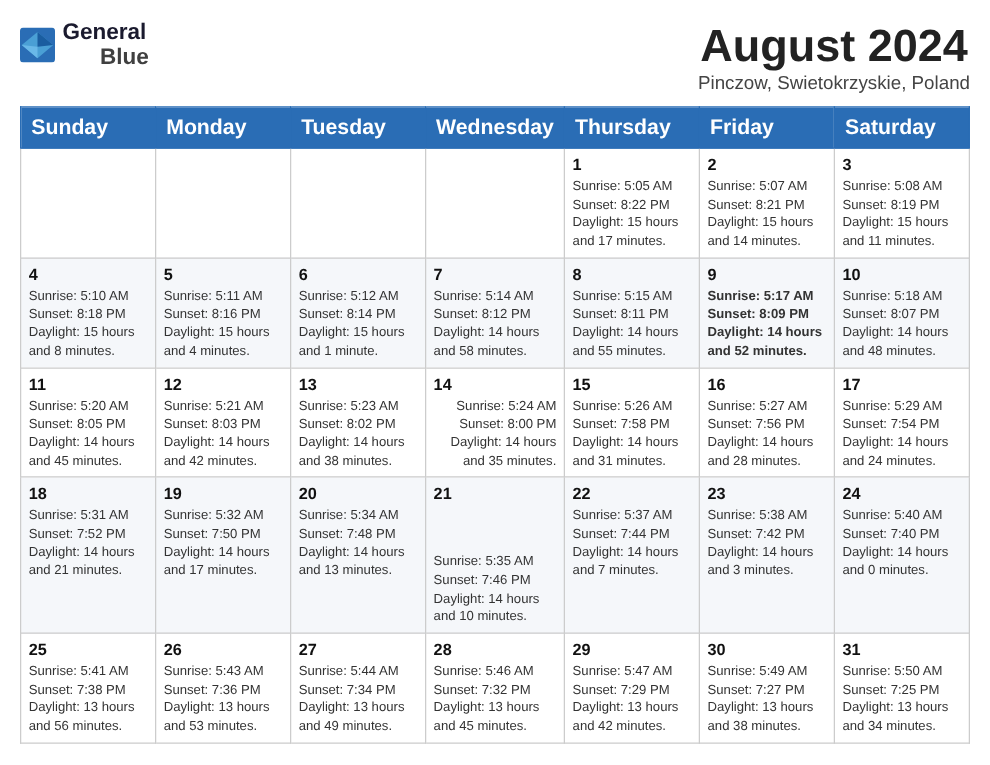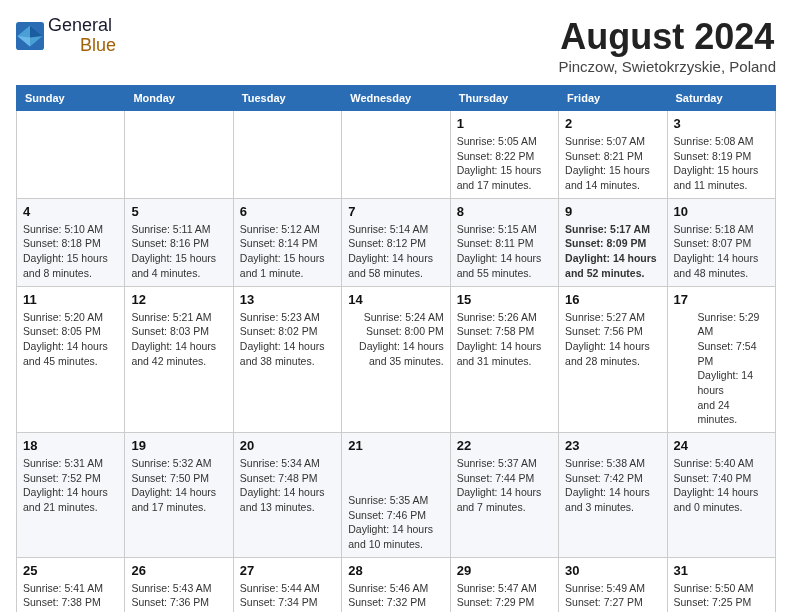--- a/index.html
+++ b/index.html
@@ -16,23 +16,24 @@
       align-items: flex-start;
       margin-bottom: 10px;
     }
     .logo {
       display: flex;
       align-items: center;
       gap: 4px;
     }
     .logo-text {
       font-size: 18px;
-      font-weight: normal;
+      font-weight: bold;
       color: #1a1a2e;
       line-height: 1.1;
+      text-align: center;
     }
     .logo-icon {
       width: 28px;
       height: 28px;
     }
     .title-block {
       text-align: right;
     }
     .month-year {
       font-size: 36px;
@@ -47,21 +48,21 @@
     .calendar {
       width: 100%;
       border-collapse: collapse;
       font-size: 11px;
     }
     .calendar th {
       background: #2a6db5;
       color: #fff;
       text-align: left;
       padding: 6px 8px;
-      font-size: 11px;
+      font-size: 17px;
       font-weight: bold;
       border: 1px solid #2a6db5;
     }
     .calendar td {
       vertical-align: top;
       padding: 5px 6px;
       border: 1px solid #ccc;
       width: 108px;
       min-height: 80px;
       background: #fff;
@@ -90,21 +91,21 @@
 <div class="header">
   <div class="logo">
     <svg class="logo-icon" viewBox="0 0 40 40">
       <rect x="0" y="0" width="40" height="40" rx="4" fill="#2a6db5"></rect>
       <polygon points="20,5 38,20 20,35 2,20" fill="#4a9fd5"></polygon>
       <polygon points="20,5 38,20 20,22" fill="#1a5da0"></polygon>
       <polygon points="2,20 20,35 20,22" fill="#6ab8e8"></polygon>
     </svg>
     <div class="logo-text">
       <div>General</div>
-      <div style="color:#a16207;margin-left:32px;">Blue</div>
+      <div style="color:#404040;margin-left:32px;">Blue</div>
     </div>
   </div>
   <div class="title-block">
     <div class="month-year">August 2024</div>
     <div class="location">Pinczow, Swietokrzyskie, Poland</div>
   </div>
 </div>
 
 <table class="calendar">
   <thead>
@@ -235,21 +236,21 @@
         </td>
         <td>
           <div class="day-num">16</div>
           <div class="day-info" style="white-space: pre-line;">Sunrise: 5:27 AM
 Sunset: 7:56 PM
 Daylight: 14 hours
 and 28 minutes.</div>
         </td>
         <td>
           <div class="day-num">17</div>
-          <div class="day-info" style="white-space: pre-line; margin-left: 24px;">Sunrise: 5:29 AM
+          <div class="day-info" style="white-space: pre-line;">Sunrise: 5:29 AM
 Sunset: 7:54 PM
 Daylight: 14 hours
 and 24 minutes.</div>
         </td>
       </tr>
       <tr>
         <td>
           <div class="day-num">18</div>
           <div class="day-info" style="white-space: pre-line;">Sunrise: 5:31 AM
 Sunset: 7:52 PM

